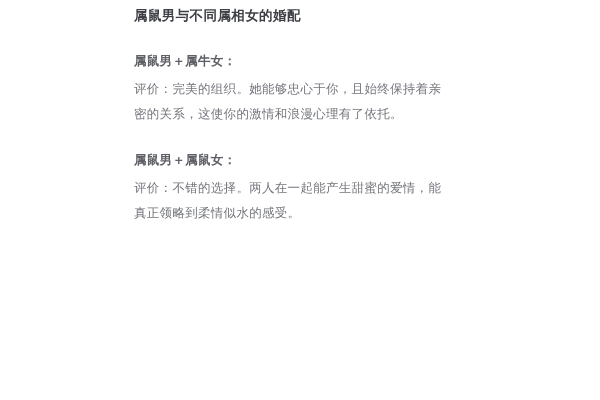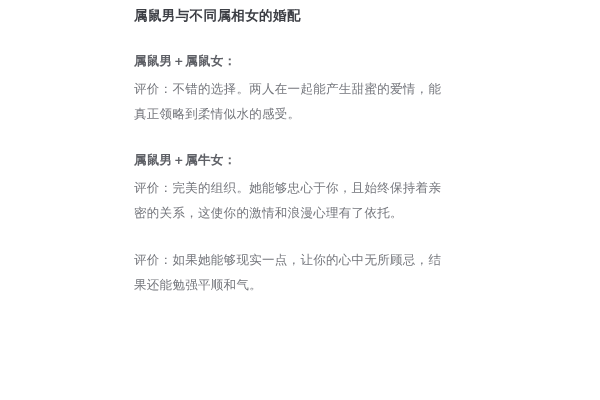--- a/index.html
+++ b/index.html
@@ -82,27 +82,26 @@
 <div id="page">
 
   <div class="gutter-left"></div>
   <div class="gutter-right"></div>
 
   <div class="content">
 
     <h1 class="doc-title">属鼠男与不同属相女的婚配</h1>
 
     <div class="entry">
+      <div class="entry-heading">属鼠男＋属牛女：</div>
+      <p class="entry-body"><span class="label">评价：</span><span>完美的组织。她能够忠心于你，且始终保持着亲密的关系，这使你的激情和浪漫心理有了依托。</span></p>
+    </div>
+
+    <div class="entry">
       <div class="entry-heading">属鼠男＋属鼠女：</div>
       <p class="entry-body"><span class="label">评价：</span><span>不错的选择。两人在一起能产生甜蜜的爱情，能真正领略到柔情似水的感受。</span></p>
     </div>
 
     <div class="entry">
-      <div class="entry-heading">属鼠男＋属牛女：</div>
-      <p class="entry-body"><span class="label">评价：</span><span>完美的组织。她能够忠心于你，且始终保持着亲密的关系，这使你的激情和浪漫心理有了依托。</span></p>
-    </div>
-
-    <div class="entry">
-      <p class="entry-body"><span class="label">评价：</span><span>如果她能够现实一点，让你的心中无所顾忌，结果还能勉强平顺和气。</span></p>
     </div>
 
   </div>
 </div>
 
 </body></html>

